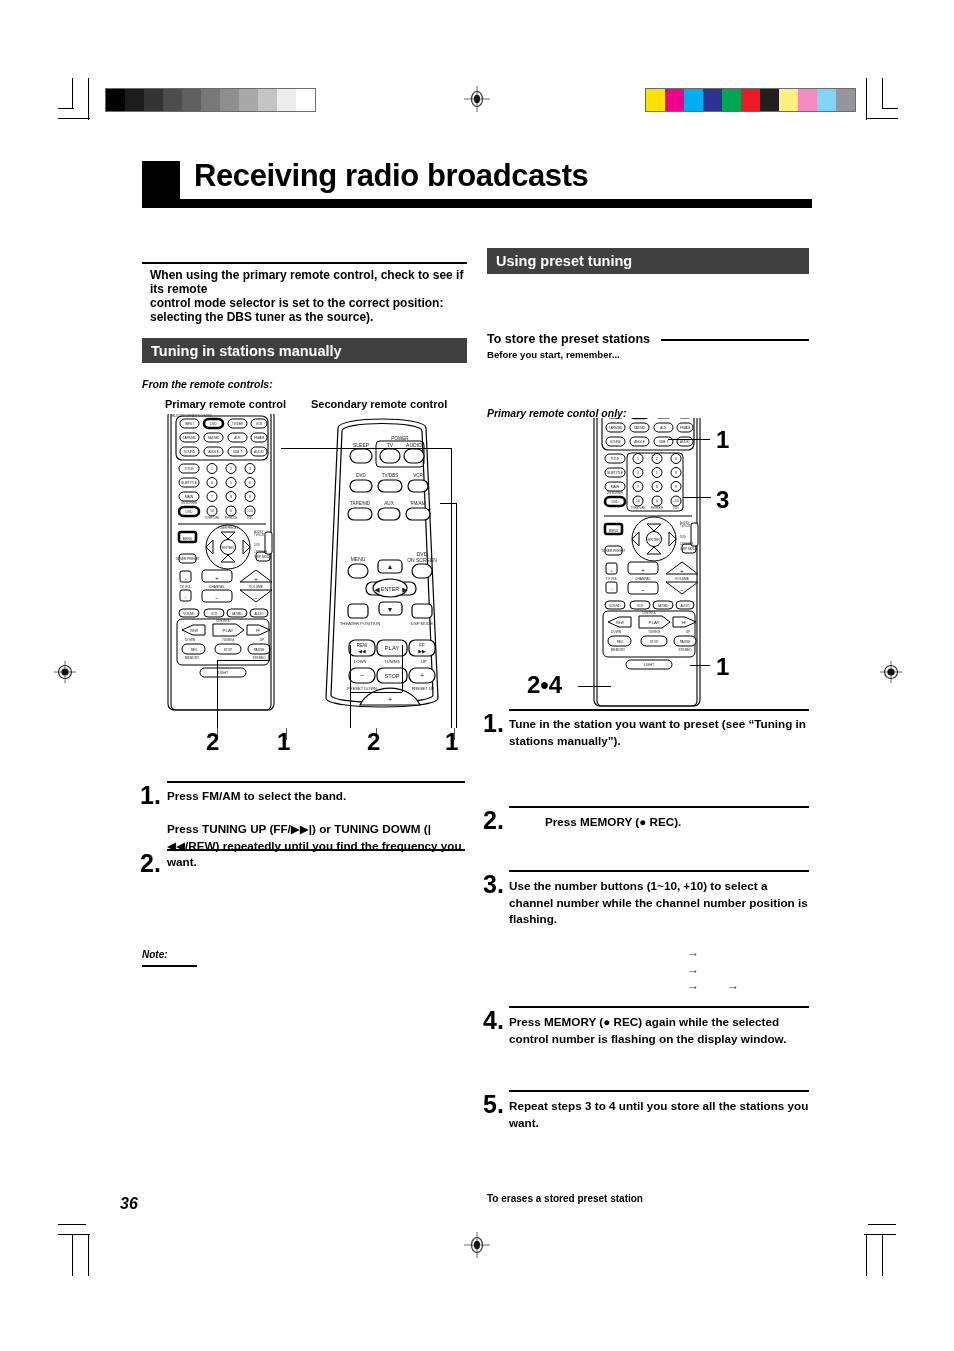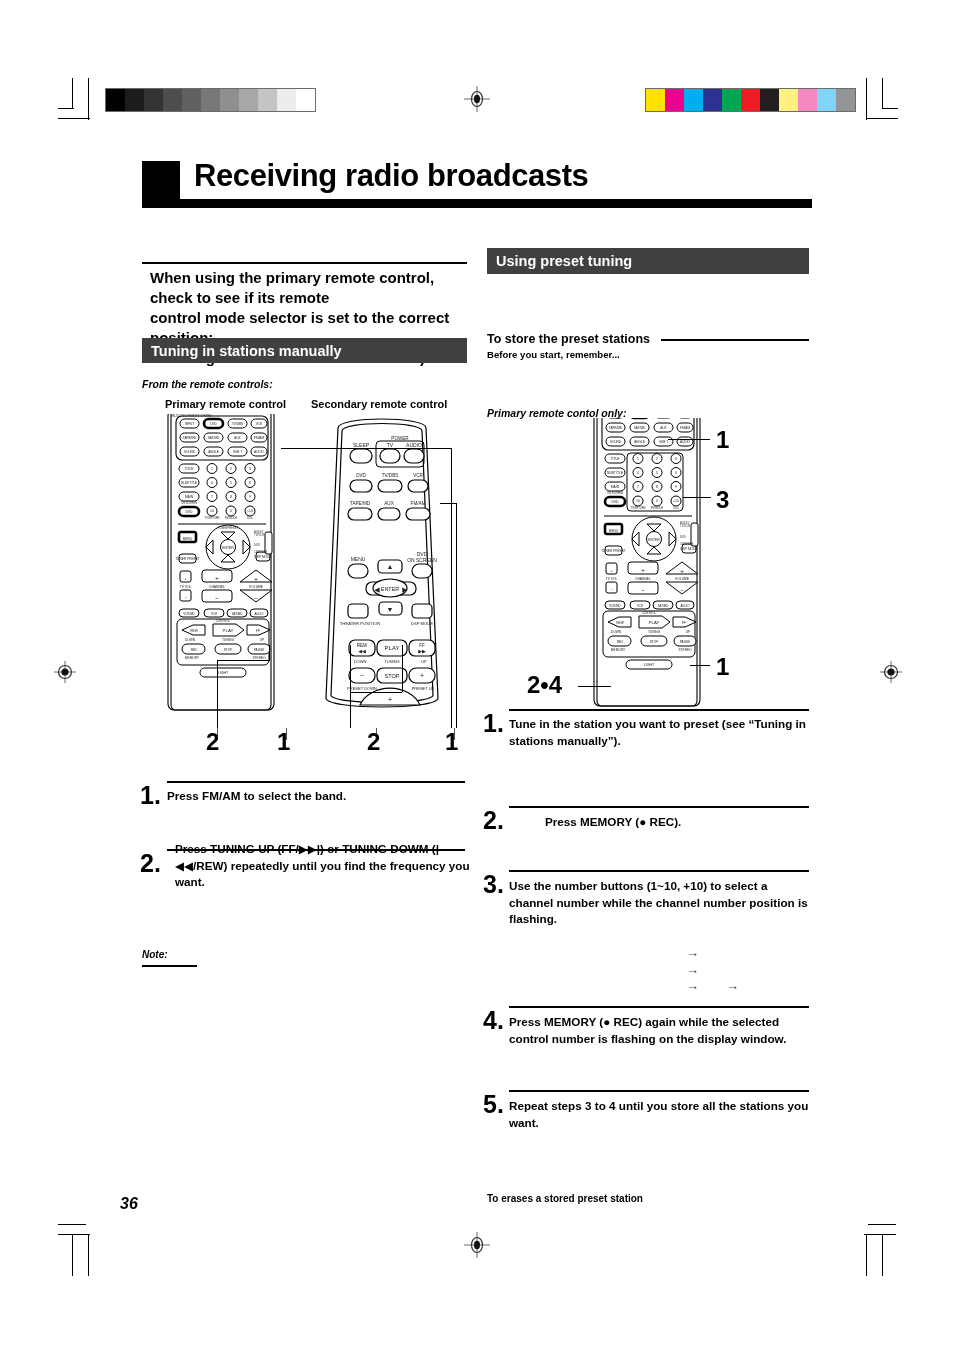--- a/index.html
+++ b/index.html
@@ -24,21 +24,21 @@
 
   
   .title-band{position:absolute;left:142px;top:161px;width:38px;height:38px;background:#000;}
   .page-title{position:absolute;left:194px;top:158px;font-size:31px;font-weight:bold;letter-spacing:-0.4px;
       font-family:"Liberation Sans","DejaVu Sans",sans-serif;white-space:nowrap;}
   .title-rule{position:absolute;left:142px;top:199px;width:670px;height:9px;background:#000;}
 
   
   .blackhead{position:absolute;background:#404040;color:#fff;font-weight:bold;font-size:14.5px;
       display:flex;align-items:center;padding-left:9px;box-sizing:border-box;}
-  .intro{position:absolute;font-size:15px;font-weight:bold;line-height:20px;}
+  .intro{position:absolute;font-size:12px;font-weight:bold;line-height:14px;}
   .rule-thick{position:absolute;background:#000;height:2px;}
   .rule-thin{position:absolute;background:#000;height:1px;}
   .italic-lbl{position:absolute;font-style:italic;font-weight:bold;font-size:10.5px;}
   .bold-lbl{position:absolute;font-weight:bold;font-size:11px;}
   .small-bold{position:absolute;font-weight:bold;font-size:10px;}
   .subhead{position:absolute;font-weight:bold;font-size:12.5px;}
   .subcap{position:absolute;font-weight:bold;font-size:9.6px;}
 
   .stepnum{position:absolute;font-weight:bold;font-size:25px;line-height:25px;}
   .steptxt{position:absolute;font-weight:bold;font-size:11.7px;line-height:16.5px;}
@@ -434,21 +434,21 @@
 <div class="callout" style="left:277px;top:730px;">1</div>
 <div class="callout" style="left:367px;top:730px;">2</div>
 <div class="callout" style="left:445px;top:730px;">1</div>
 
 <div class="rule-thin" style="left:167px;top:781px;width:298px;height:2px;"></div>
 <div class="stepnum" style="left:140px;top:783px;">1.</div>
 <div class="steptxt" style="left:167px;top:788px;width:298px;">Press FM/AM to select the band.</div>
 
 <div class="rule-thin" style="left:167px;top:849px;width:298px;height:2px;"></div>
 <div class="stepnum" style="left:140px;top:851px;">2.</div>
-<div class="steptxt" style="left:167px;top:841px;width:300px;margin-left:8px;">Press TUNING UP (FF/▶▶|) or TUNING DOWM (|◀◀/REW) repeatedly until you find the frequency you want.</div>
+<div class="steptxt" style="left:167px;top:821px;width:300px;">Press TUNING UP (FF/▶▶|) or TUNING DOWM (|◀◀/REW) repeatedly until you find the frequency you want.</div>
 
 <div class="italic-lbl" style="left:142px;top:949px;font-size:10px;">Note:</div>
 <div class="rule-thin" style="left:142px;top:965px;width:55px;height:2px;"></div>
 
 <div class="blackhead" style="left:487px;top:248px;width:322px;height:26px;">
   <span>Using preset tuning</span>
 </div>
 
 <div class="subhead" style="left:487px;top:332px;">To store the preset stations</div>
 <div class="rule-thick" style="left:661px;top:339px;width:148px;"></div>

